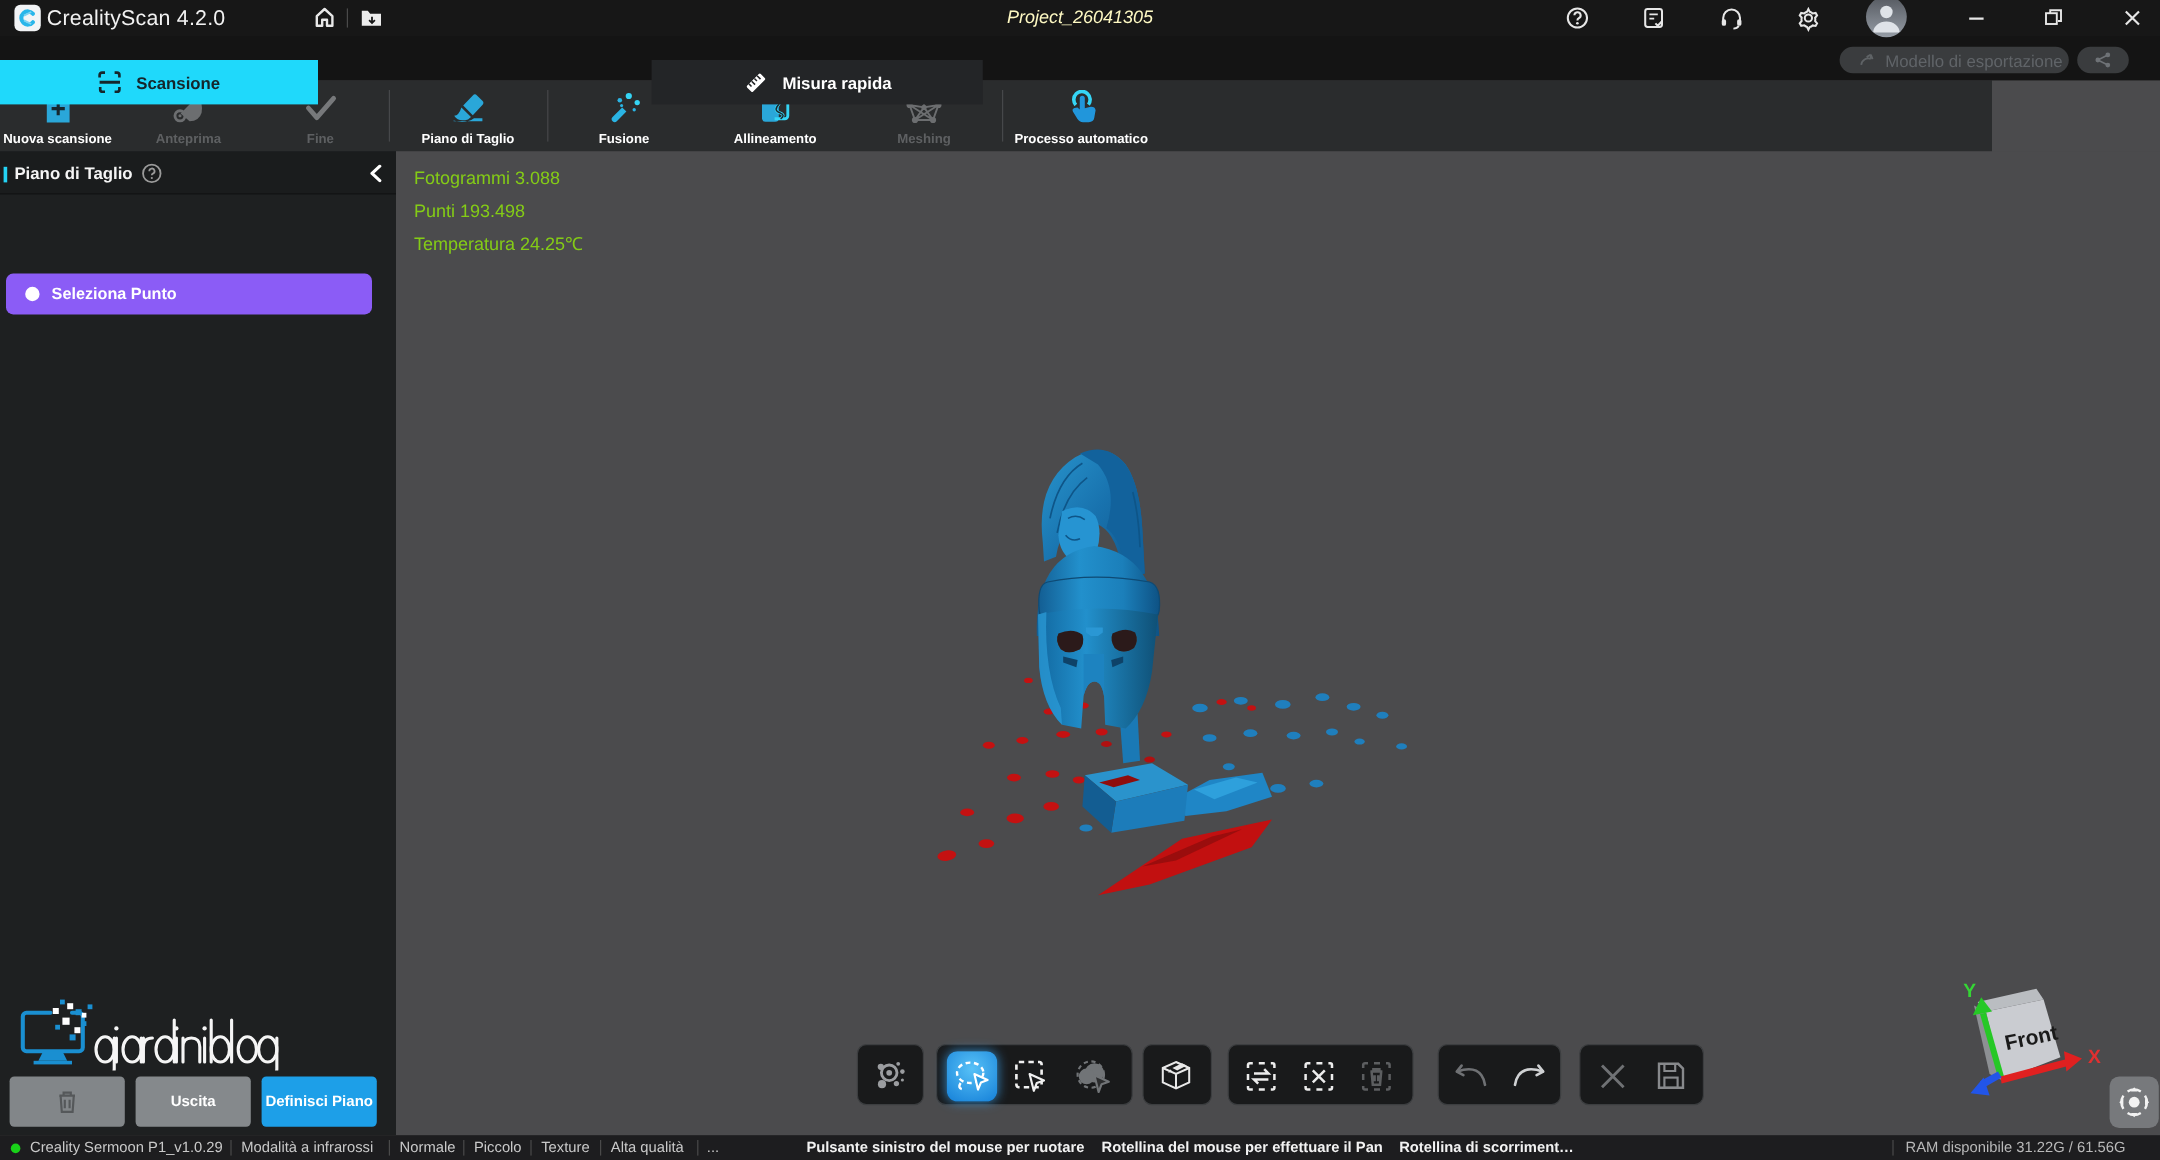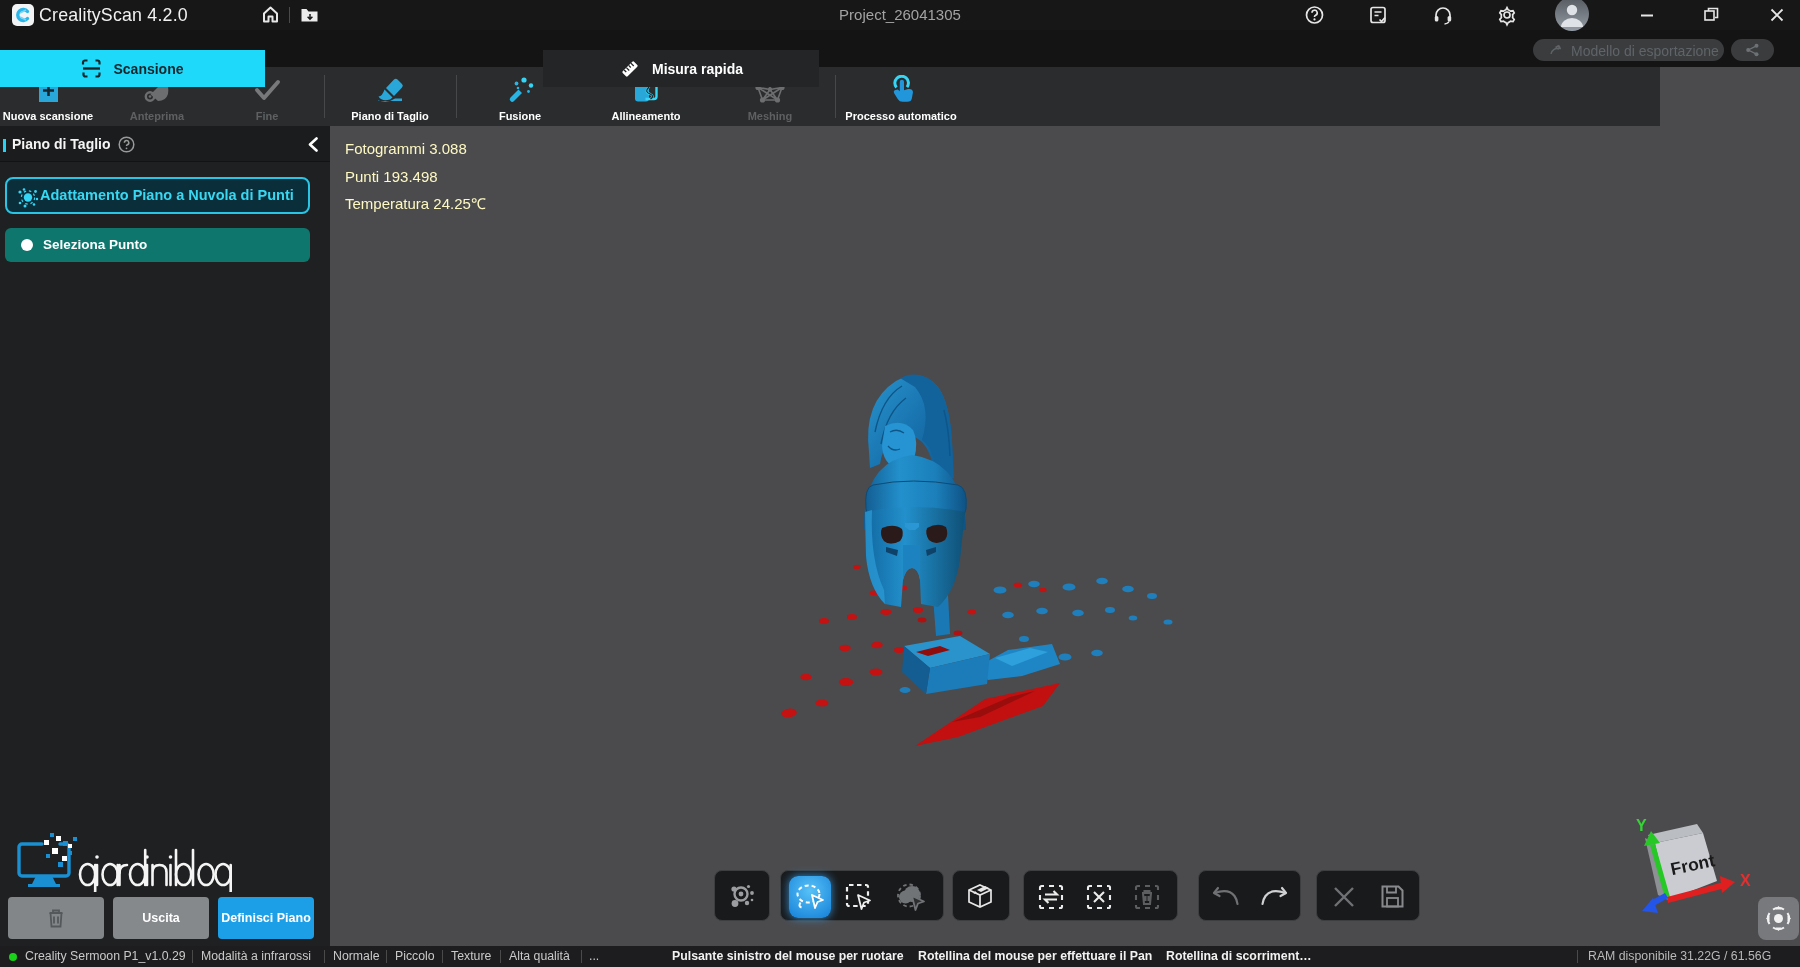--- a/index.html
+++ b/index.html
@@ -4,21 +4,21 @@
 <style>
   * { margin:0; padding:0; box-sizing:border-box; }
   html,body { width:1800px; height:967px; overflow:hidden; background:#4b4b4d;
     font-family:"Liberation Sans", sans-serif; }
   .abs { position:absolute; }
   #app { position:relative; width:1800px; height:967px; }
   
   #titlebar { position:absolute; left:0; top:0; width:1800px; height:30px; background:#171717; z-index:30; }
   #applogo { position:absolute; left:12px; top:4px; width:22px; height:22px; border-radius:5px; background:#f2f4f6; }
   #apptitle { position:absolute; left:39px; top:5px; font-size:17.8px; color:#f2f2f2; letter-spacing:0.2px; }
-  #projname { position:absolute; left:0; top:6px; width:1800px; text-align:center; font-size:15px; color:#a3a3a3; }
+  #projname { position:absolute; left:0; top:6px; width:1800px; text-align:center; font-size:15px; color:#fef9c3;font-style:italic; }
   .tbico { position:absolute; top:3px; }
   
   #tabrow { position:absolute; left:0; top:30px; width:1800px; height:37px; background:#141414; z-index:25; }
   .tab { position:absolute; top:0; height:37px; display:flex; align-items:center; justify-content:center;
          font-weight:bold; font-size:14px; color:#ffffff; background:#232527;margin-top:20px; }
   #tab1 { left:0; width:265px; background:#1fd9fb; color:#15262b; }
   #tab2 { left:266px; width:276px; }
   #tab3 { left:543px; width:276px; }
   .tab svg { margin-right:11px; }
   
@@ -29,27 +29,27 @@
   .titem.dis .lbl { color:#5e6062; }
   .tsep { position:absolute; top:8px; width:1px; height:43px; background:#46484a; }
   
   #panel { position:absolute; left:0; top:126px; width:330px; height:820px; background:#1e2021; z-index:10; }
   #phead { position:absolute; left:0; top:0; width:330px; height:36px; background:#1a1c1d; border-bottom:1px solid #121314; }
   #phead .bar { position:absolute; left:3px; top:13px; width:3px; height:13px; background:#24d3f5; }
   #phead .t { position:absolute; left:12px; top:10px; font-size:14px; font-weight:bold; color:#f5f5f5; }
   #adatt { position:absolute; left:5px; top:51px; width:305px; height:37px; border:2px solid #29c5e6; border-radius:8px;
            background:#0b2f3a; color:#38d7f2; font-weight:bold; font-size:14.5px; line-height:33px; white-space:nowrap; }
   #adatt .txt { margin-left:33px; }
-  #selpt { position:absolute; left:5px; top:102px; width:305px; height:34px; border-radius:6px; background:#0f766e;
+  #selpt { position:absolute; left:5px; top:102px; width:305px; height:34px; border-radius:6px; background:#8b5cf6;
            color:#fff; font-weight:bold; font-size:13.5px; line-height:34px; white-space:nowrap; }
   #selpt .dot { position:absolute; left:16px; top:11px; width:12px; height:12px; border-radius:50%; background:#fff; }
   #selpt .txt { margin-left:38px; }
   
   #viewport { position:absolute; left:330px; top:126px; width:1470px; height:820px; background:#4b4b4d; }
-  #stats { position:absolute; left:15px; top:9px; font-size:15px; color:#fef9c3; line-height:27.5px; }
+  #stats { position:absolute; left:15px; top:9px; font-size:15px; color:#84cc16; line-height:27.5px; }
   
   .pbtn { position:absolute; border-radius:4px; height:42px; font-weight:bold; color:#fff;
           text-align:center; line-height:42px; white-space:nowrap; font-size:12.5px; }
   #btn-trash { left:8px; top:771px; width:96px; background:#828689; }
   #btn-uscita { left:113px; top:771px; width:96px; background:#85898c; }
   #btn-def { left:218px; top:771px; width:96px; background:#1d9fe8; }
   
   .vgroup { position:absolute; top:744px; height:51px; background:#191a1b; border:1px solid #3c3e40; border-radius:8px;
             display:flex; align-items:center; }
   
@@ -458,36 +458,20 @@
       <div class="bar"></div>
       <div class="t">Piano di Taglio</div>
       <svg style="position:absolute;left:118px;top:10px" width="17" height="17" viewBox="0 0 17 17">
           <circle cx="8.5" cy="8.5" r="7.3" fill="none" stroke="#9a9a9a" stroke-width="1.5"></circle>
           <path d="M6.4 6.7 a2.2 2.2 0 1 1 3 2 c-.8.4-.9.8-.9 1.4" fill="none" stroke="#9a9a9a" stroke-width="1.5"></path>
           <circle cx="8.5" cy="12.3" r="0.9" fill="#9a9a9a"></circle>
         </svg>
       <svg style="position:absolute;left:306px;top:11px" width="14" height="15" viewBox="0 0 14 15">
           <path d="M10.5 1.5 L4 7.5 L10.5 13.5" fill="none" stroke="#fff" stroke-width="2.6" stroke-linecap="round" stroke-linejoin="round"></path>
         </svg>
-    </div>
-    <div id="adatt">
-      <svg style="position:absolute;left:10px;top:8px" width="22" height="21" viewBox="0 0 22 21">
-          <g fill="#35d5f5">
-            <circle cx="11" cy="10.5" r="4.2"></circle>
-            <circle cx="11" cy="10.5" r="6.6" fill="none" stroke="#35d5f5" stroke-width="1.2" stroke-dasharray="2.5 2.8"></circle>
-            <circle cx="3" cy="5" r="1.6"></circle>
-            <circle cx="7" cy="2.5" r="1.3"></circle>
-            <circle cx="18.5" cy="4.5" r="1.4"></circle>
-            <circle cx="20" cy="12" r="1.2"></circle>
-            <circle cx="3" cy="16" r="1.3"></circle>
-            <circle cx="8" cy="19" r="1.5"></circle>
-            <circle cx="17" cy="17.5" r="1.3"></circle>
-          </g>
-        </svg>
-      <div class="txt">Adattamento Piano a Nuvola di Punti</div>
     </div>
     <div id="selpt">
         <div class="dot"></div>
         <div class="txt">Seleziona Punto</div>
       </div>
 
     <svg style="position:absolute;left:16px;top:706px" width="225" height="60" viewBox="0 0 225 60">
       <g fill="none" stroke="#1a8fd1" stroke-width="3.4">
         <path d="M6 12 h20 M44 12 h6 a3 3 0 0 1 3 3 v26 a3 3 0 0 1-3 3 h-44 a3 3 0 0 1-3-3 v-26 a3 3 0 0 1 3-3" stroke-linecap="round"></path>
       </g>

